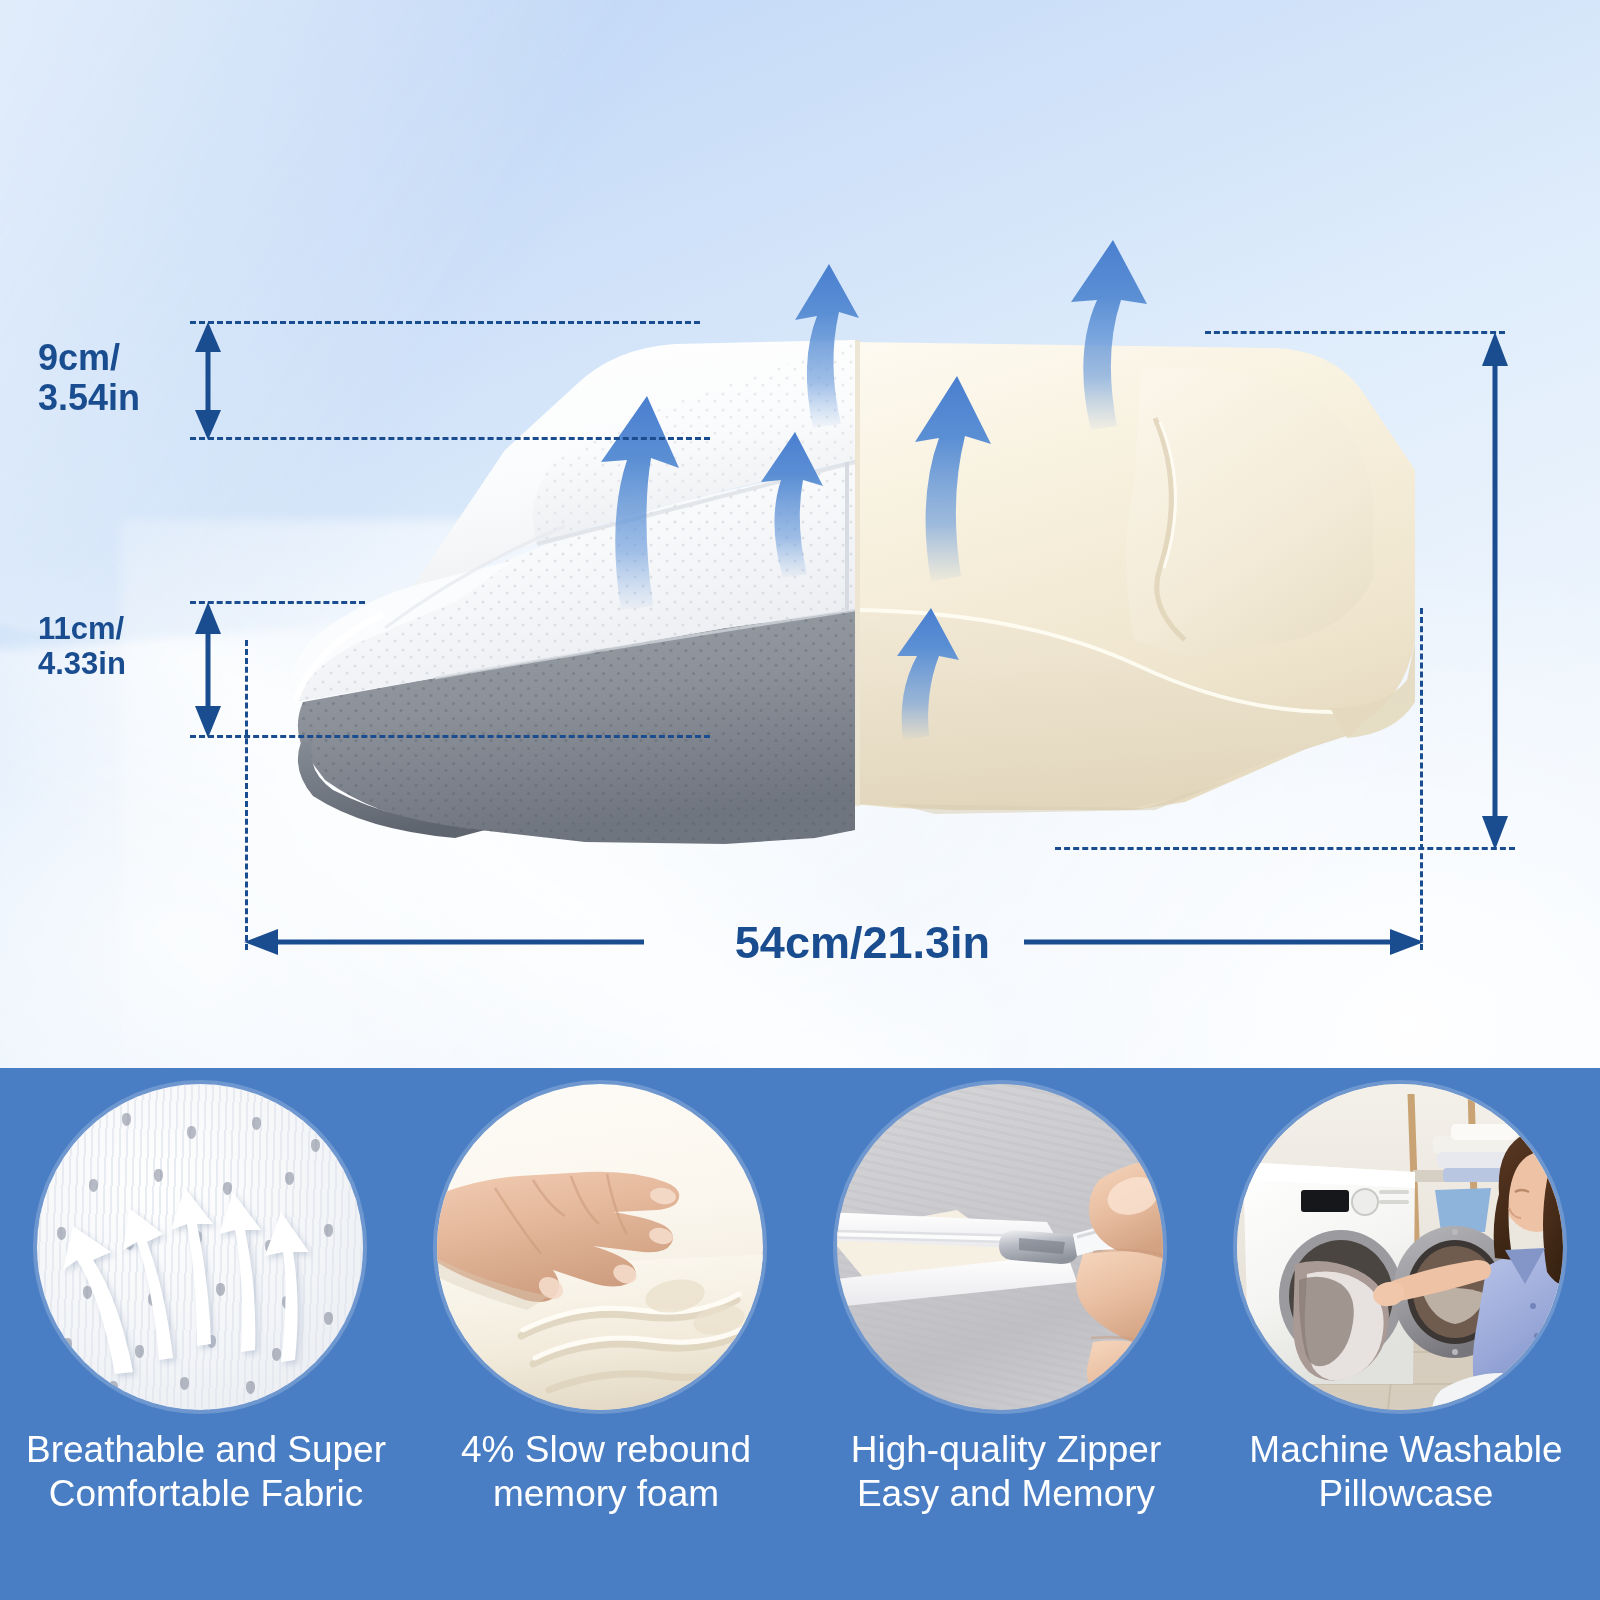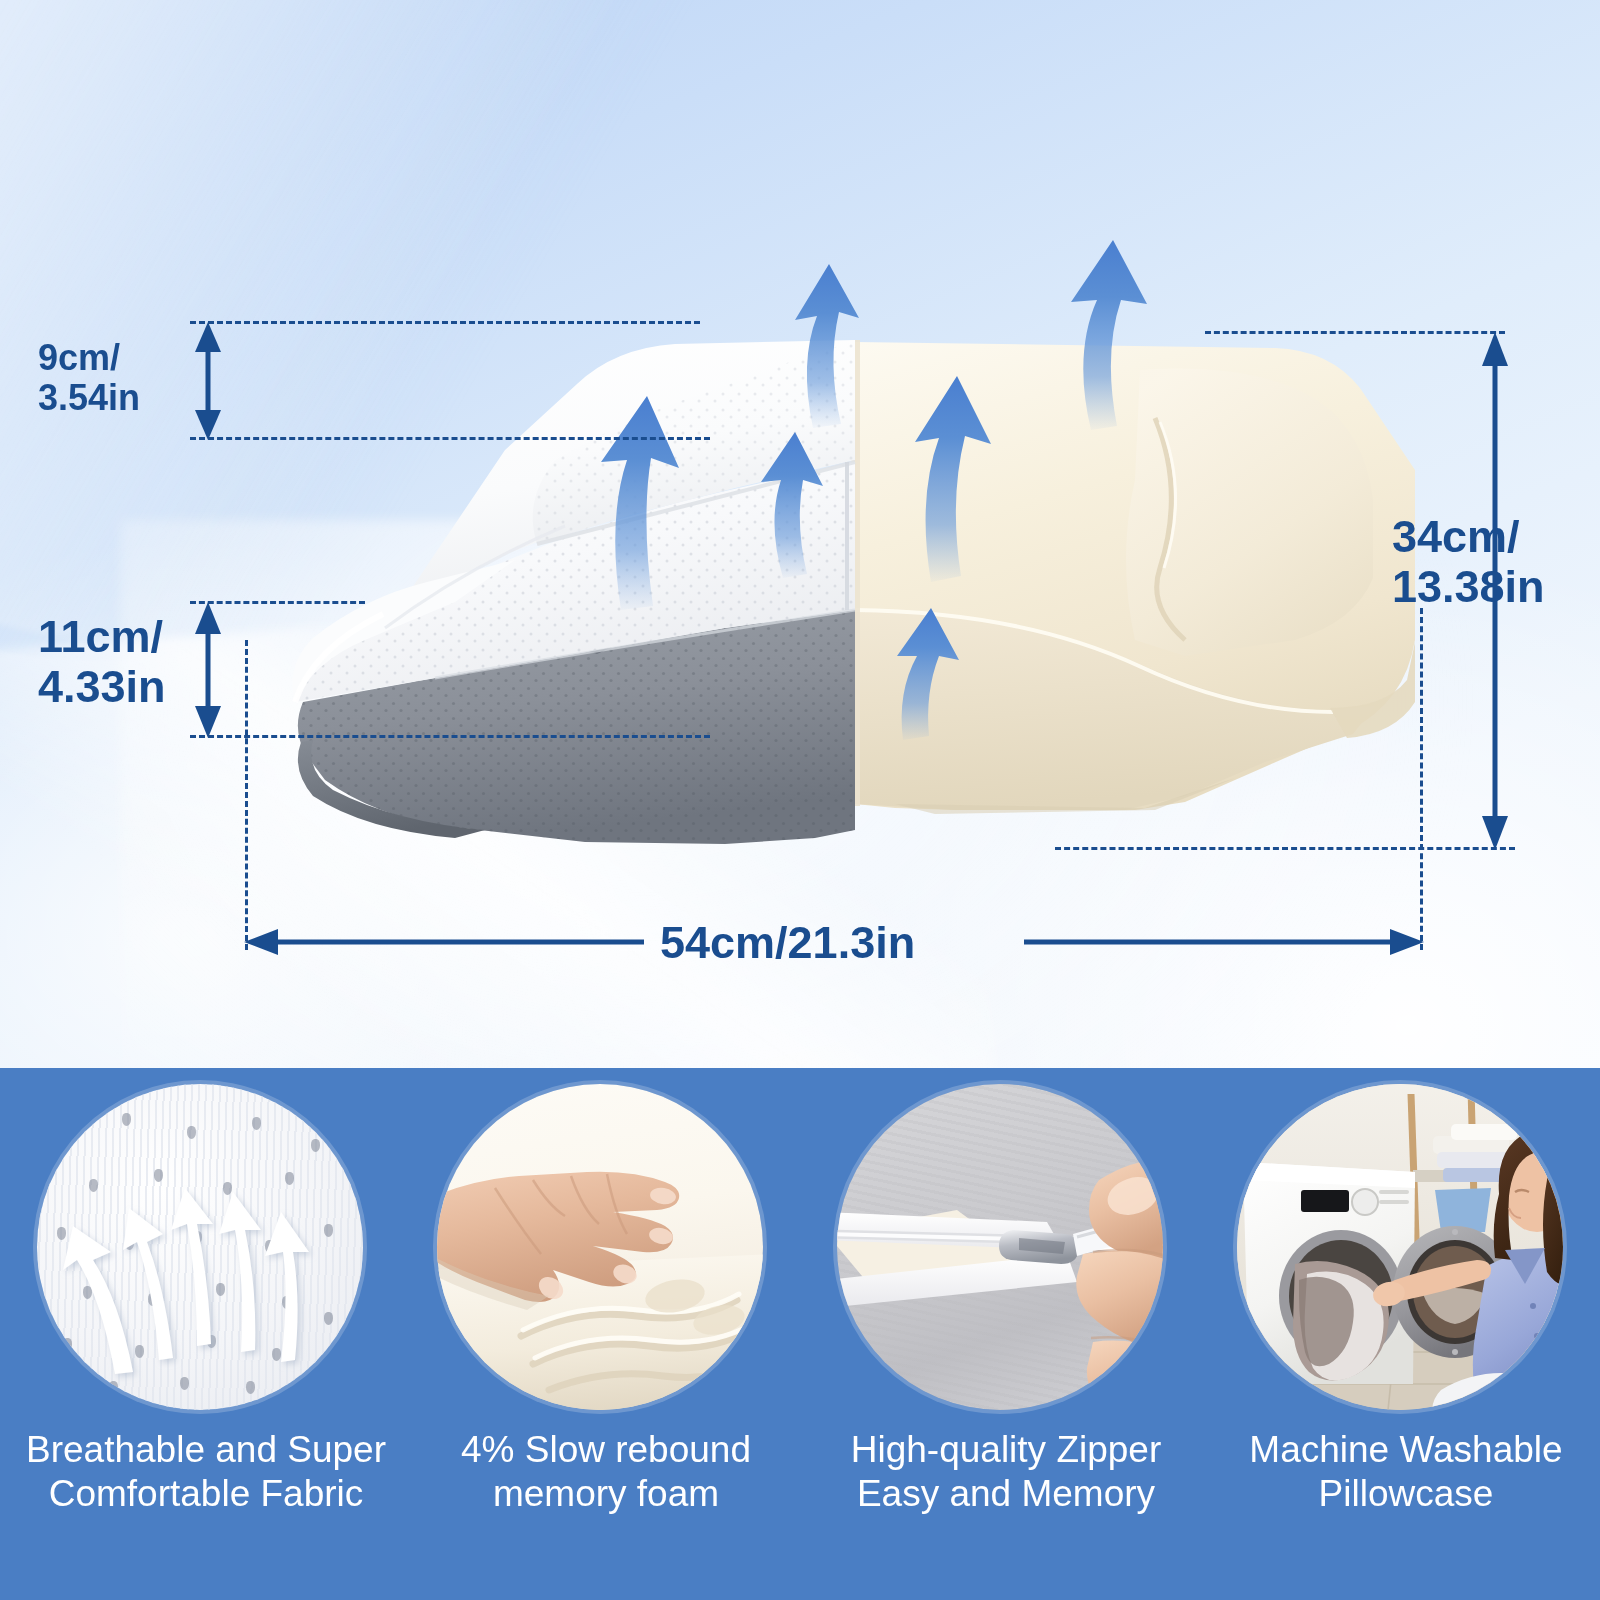--- a/index.html
+++ b/index.html
@@ -75,24 +75,24 @@
     width:0; border-left:3px dashed #1a4d8f;
   }
 
   
   .dim-arrow{ position:absolute; z-index:30; }
   .dim-arrow svg{ display:block; overflow:visible; }
 
   .dim-label{
     position:absolute; z-index:32;
     color:#1a4d8f; font-weight:bold; line-height:1.12;
-    text-align:left; white-space:pre-line;
+    text-align:right; white-space:pre-line;
   }
   #label-9cm{ left:38px; top:338px; width:190px; font-size:36px; text-align:left;}
-  #label-11cm{ left:38px; top:612px; width:205px; font-size:45px; text-align:left;}
+  #label-11cm{ left:38px; top:612px; width:205px; font-size:31px; text-align:left;}
   #label-34cm{ left:1392px; top:512px; width:205px; font-size:45px; text-align:left;}
   #label-54cm{ left:660px; top:918px; width:330px; font-size:45px; }
 
   
   #bottom-band{
     position:absolute; left:0; top:1068px; width:1600px; height:532px;
     background:#4a7ec4;
     z-index:50; overflow:hidden;
   }
   #feature-row{
@@ -353,22 +353,20 @@
       <line x1="780" y1="20" x2="1162" y2="20" stroke="#1a4d8f" stroke-width="5"></line>
       <polygon points="0,20 34,7 34,33" fill="#1a4d8f"></polygon>
       <polygon points="1180,20 1146,7 1146,33" fill="#1a4d8f"></polygon>
     </svg>
   </div>
 
   <div class="dim-label" id="label-9cm">9cm/
 3.54in</div>
   <div class="dim-label" id="label-11cm">11cm/
 4.33in</div>
-  <div class="dim-label" id="label-34cm">34cm/
-13.38in</div>
   <div class="dim-label" id="label-54cm">54cm/21.3in</div>
 
 </div>
 
 <div id="bottom-band">
   <div id="feature-row">
 
     <div class="feature">
       <div class="feat-circle">
         <div class="c1-bg"></div>

